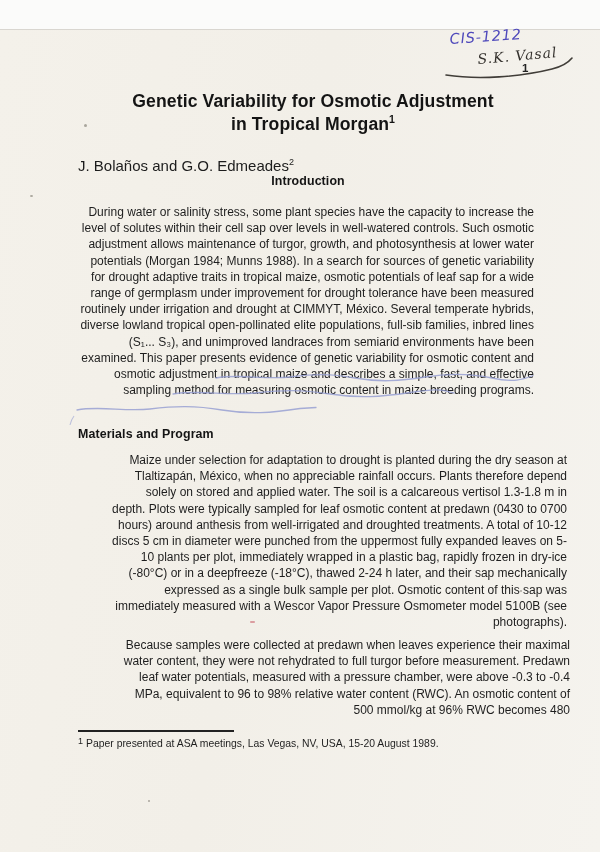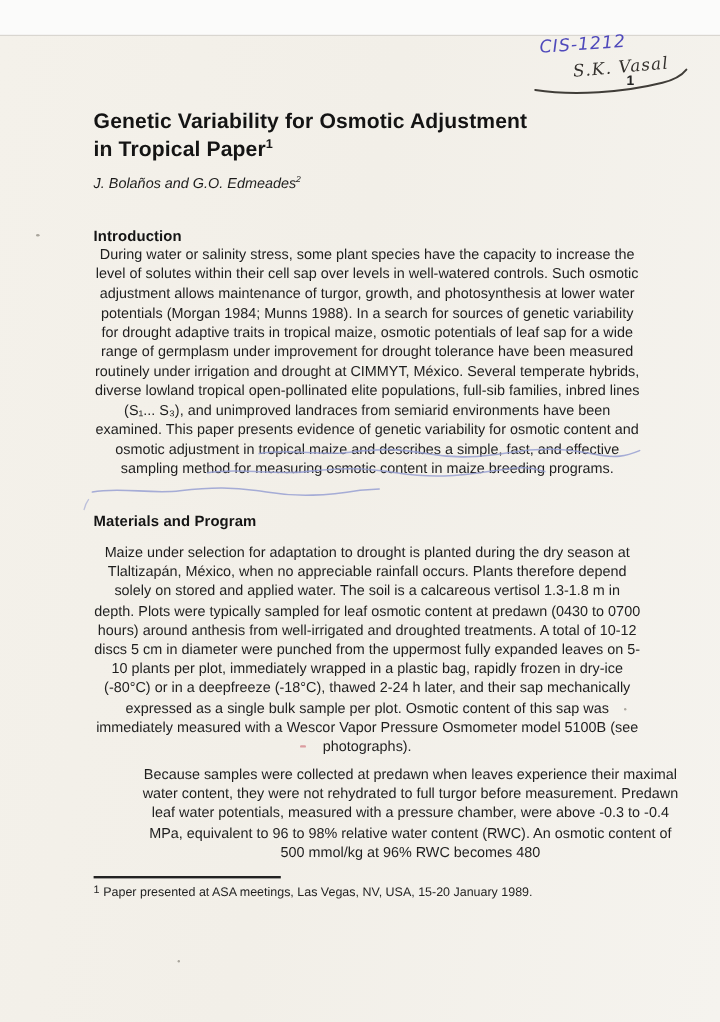--- a/index.html
+++ b/index.html
@@ -24,44 +24,44 @@
   }
   .abs { position: absolute; }
 
   .page-number {
     left: 522px; top: 32px;
     font-size: 11.5px; font-weight: 700; color: #232323;
   }
   .doc-title {
     left: 78px; top: 60px; width: 470px;
     font-size: 17.6px; font-weight: 700; color: #141414;
-    line-height: 22.5px; letter-spacing: 0.1px;
+    line-height: 22.5px; letter-spacing: 0.1px; text-align: center;
   }
   .doc-title sup, .authors sup {
     font-size: 0.6em; vertical-align: super; line-height: 0;
   }
   .authors {
-    left: 78px; top: 116px;
-    font-size: 12px; font-style: italic; color: #1c1c1c;
+    left: 78px; top: 127px;
+    font-size: 15px; color: #1c1c1c;
   }
   .section-heading {
     left: 78px; width: 460px;
     font-size: 12.4px; font-weight: 700; color: #141414;
     letter-spacing: 0.1px;
   }
-  .heading-introduction { top: 160px; }
+  .heading-introduction { top: 144px; text-align: center; }
   .heading-methods { top: 397px; }
 
   .para {
     left: 78px; width: 456px;
     font-size: 12px; line-height: 16.2px; color: #1e1e1e;
-    text-align: center;
+    text-align: right;
   }
   .para-1 { top: 174px; }
-  .para-2 { top: 422px; }
+  .para-2 { top: 422px; margin-left: 33px; }
   .para-3 { top: 607px; margin-left: 36px; }
 
   .footnote-rule {
     left: 78px; top: 700px; width: 156px; height: 1.5px;
     background: #222;
   }
   .footnotes {
     left: 78px; top: 705px; width: 470px;
     font-size: 10.4px; line-height: 13.4px; color: #1f1f1f;
   }
@@ -91,21 +91,21 @@
   <svg class="abs hand-svg handwriting" width="170" height="78" viewBox="0 0 170 78">
     <text x="12" y="22" transform="rotate(-4 12 22)" font-family="DejaVu Sans, sans-serif" font-style="italic" font-size="14.5" letter-spacing="0.8" fill="#4f49bb">CIS-1212</text>
     <text x="40" y="42" transform="rotate(-5 40 42)" font-family="DejaVu Serif, serif" font-style="italic" font-size="14" letter-spacing="1" fill="#35322e">S.K. Vasal</text>
     <path d="M8 53 C 40 58, 82 55, 114 47 C 124 44.5, 130 41, 134 36" fill="none" stroke-width="1.6" stroke-linecap="round" stroke="#403d38"></path>
   </svg>
 
   <div class="abs page-number">1</div>
 
   <h1 class="abs doc-title" style="margin:0">
     <span>Genetic Variability for Osmotic Adjustment</span><br>
-    <span>in Tropical Paper</span><sup>1</sup>
+    <span>in Tropical Morgan</span><sup>1</sup>
   </h1>
 
   <div class="abs authors">
     <span>J. Bolaños and G.O. Edmeades</span><sup>2</sup>
   </div>
 
   <div class="abs section-heading heading-introduction">Introduction</div>
 
   <div class="abs para para-1">During water or salinity stress, some plant species have the capacity to increase the level of solutes within their cell sap over levels in well-watered controls. Such osmotic adjustment allows maintenance of turgor, growth, and photosynthesis at lower water potentials (Morgan 1984; Munns 1988). In a search for sources of genetic variability for drought adaptive traits in tropical maize, osmotic potentials of leaf sap for a wide range of germplasm under improvement for drought tolerance have been measured routinely under irrigation and drought at CIMMYT, México. Several temperate hybrids, diverse lowland tropical open-pollinated elite populations, full-sib families, inbred lines (S₁... S₃), and unimproved landraces from semiarid environments have been examined. This paper presents evidence of genetic variability for osmotic content and osmotic adjustment in tropical maize and describes a simple, fast, and effective sampling method for measuring osmotic content in maize breeding programs.</div>
 
@@ -118,21 +118,21 @@
   <svg class="abs hand-svg squiggles" width="600" height="822" viewBox="0 30 600 822">
     <path d="M216 378 C 240 373.5, 265 380, 290 377 S 330 373.5, 355 378 S 400 381, 425 377 S 470 373.5, 492 378 S 522 380, 533 375.5" fill="none" stroke-width="1.3" opacity="0.85" stroke-linecap="round" stroke="#98a0d2"></path>
     <path d="M173 394 C 200 389.5, 225 396, 255 393 S 300 389.5, 330 394 S 380 397, 410 392.5 S 442 390, 454 393" fill="none" stroke-width="1.3" opacity="0.85" stroke-linecap="round" stroke="#98a0d2"></path>
     <path d="M77 410 C 100 405.5, 125 412, 150 409 S 195 405.5, 222 410 S 272 413, 300 408.5 L 316 407.5" fill="none" stroke-width="1.3" opacity="0.85" stroke-linecap="round" stroke="#98a0d2"></path>
     <path d="M74 416 q -3 4 -4 9" fill="none" stroke-width="1.1" opacity="0.6" stroke="#98a0d2"></path>
   </svg>
 
   <div class="abs footnote-rule"></div>
   <div class="abs footnotes">
     <div class="footnote-row">
-      <sup>1</sup><span>Paper presented at ASA meetings, Las Vegas, NV, USA, 15-20 January 1989.</span>
+      <sup>1</sup><span>Paper presented at ASA meetings, Las Vegas, NV, USA, 15-20 August 1989.</span>
     </div>
   </div>
 
   <div class="speck" style="left:84px; top:94px; width:3px; height:3px"></div>
   <div class="speck" style="left:30px; top:165px; width:3px; height:2px"></div>
   <div class="speck" style="left:408px; top:180px; width:2px; height:2px"></div>
   <div class="speck red" style="left:250px; top:591px; width:5px; height:1.5px; border-radius:1px"></div>
   <div class="speck" style="left:520px; top:560px; width:2px; height:2px"></div>
   <div class="speck" style="left:148px; top:770px; width:2px; height:2px"></div>
 

